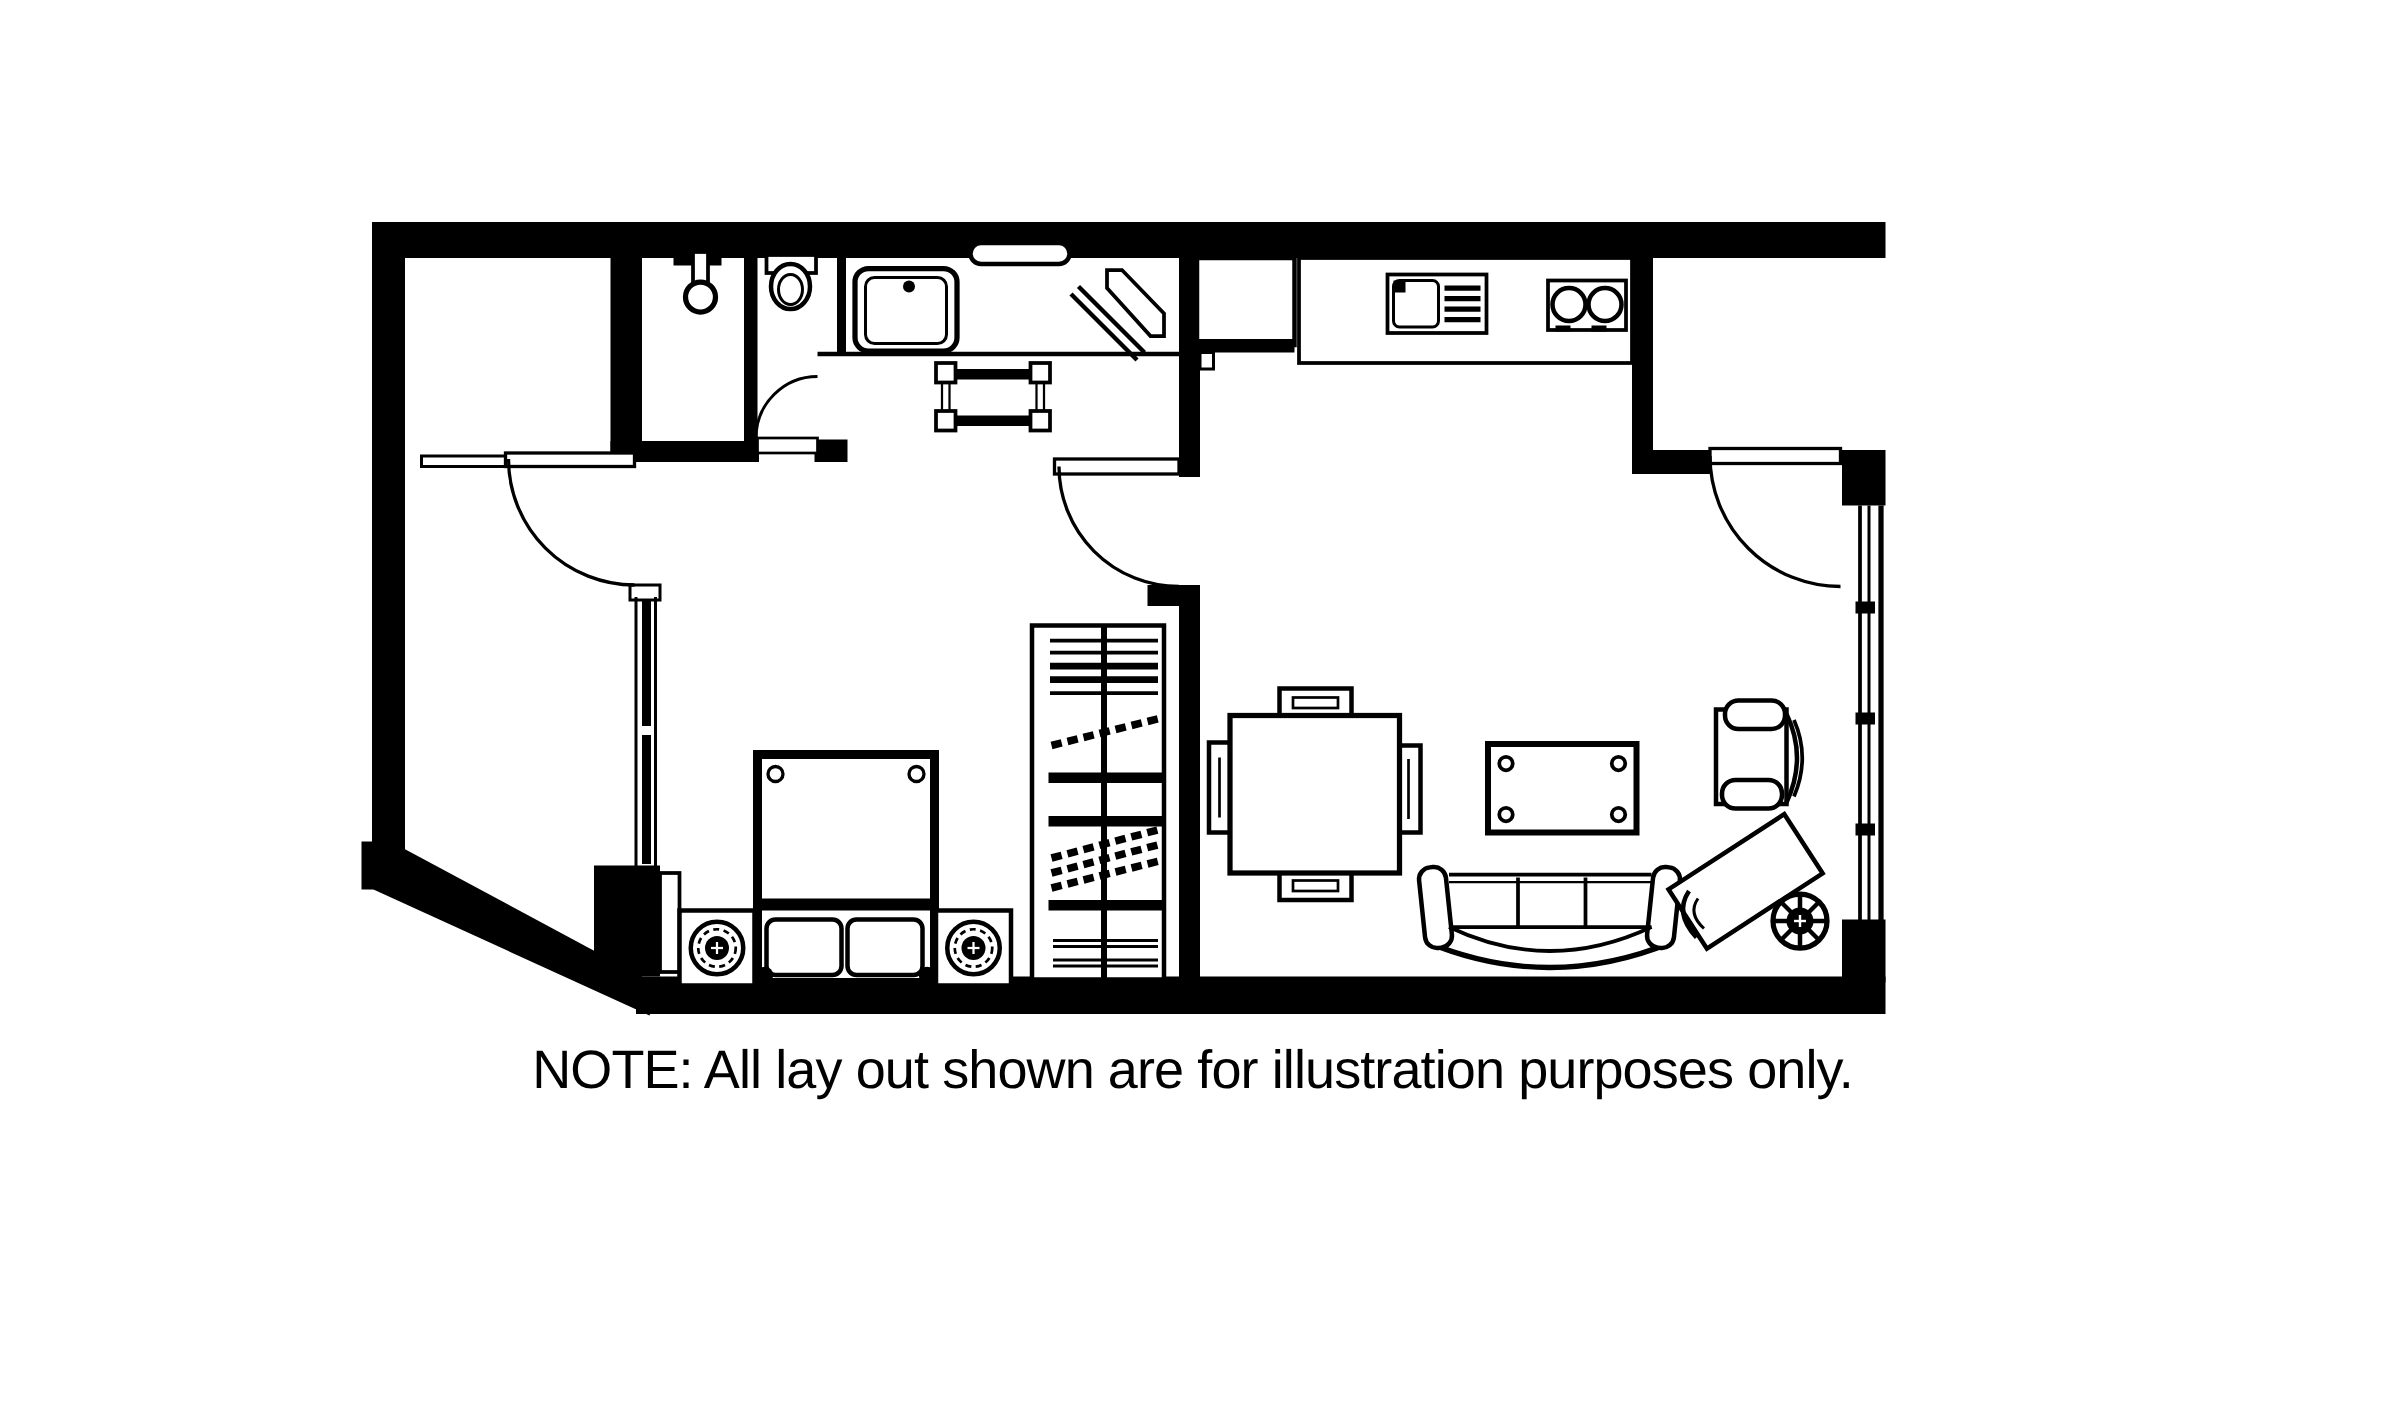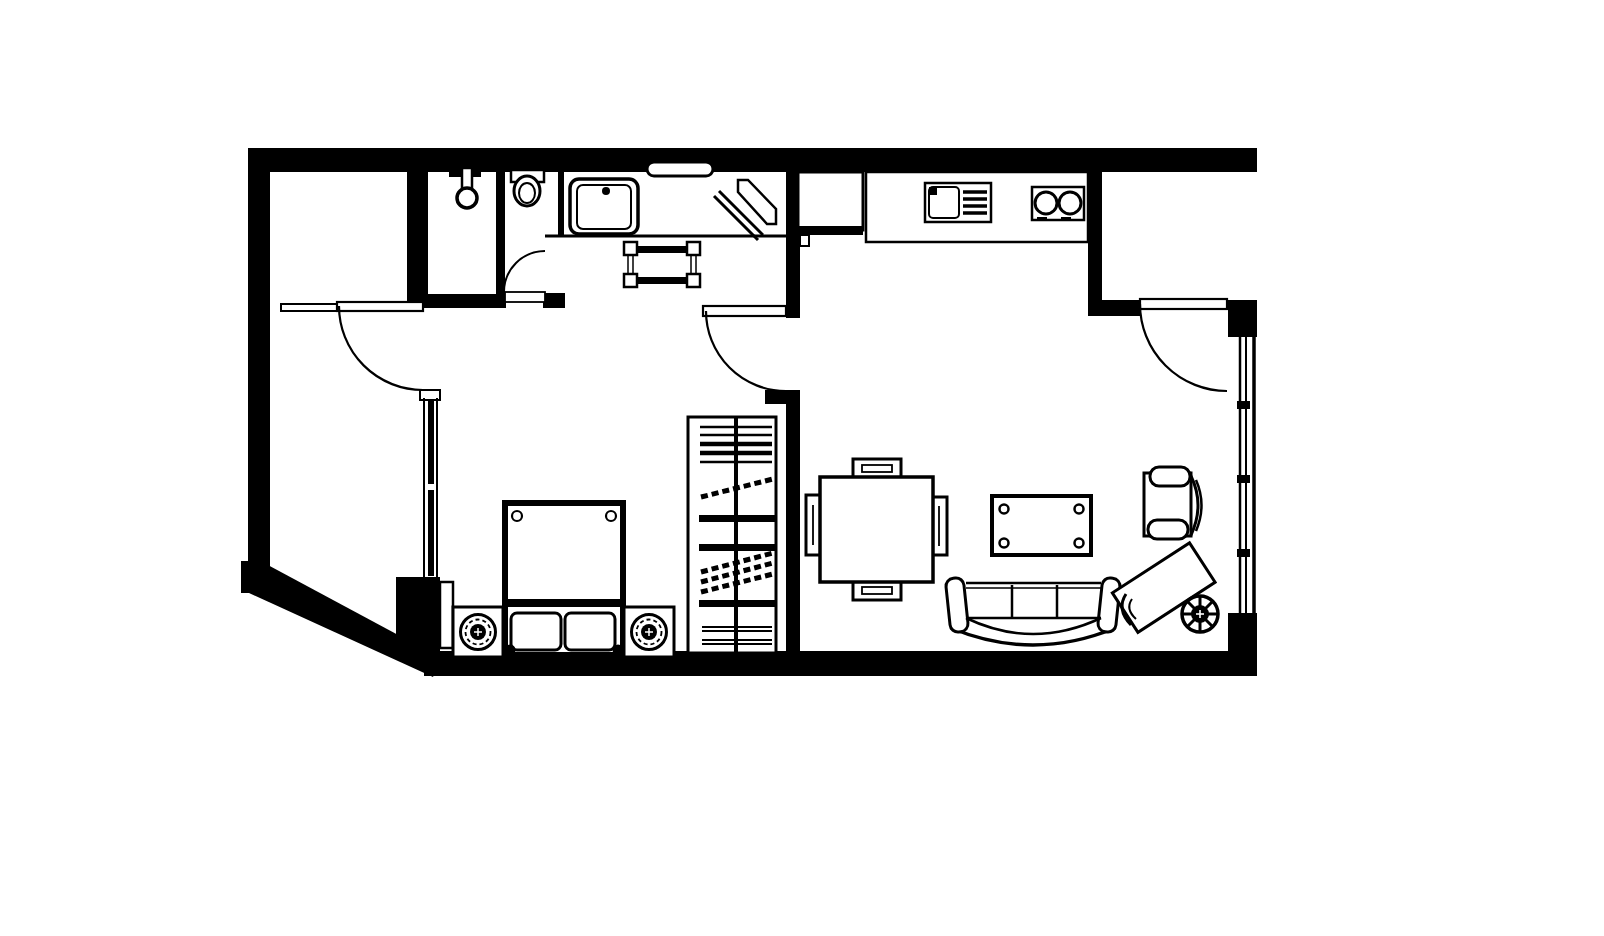--- a/index.html
+++ b/index.html
@@ -242,15 +242,16 @@
       <line x1="1188" y1="602" x2="1212" y2="626" stroke-width="3"></line>
       <line x1="1212" y1="602" x2="1188" y2="626" stroke-width="3"></line>
       <circle cx="1200" cy="614" r="9" fill="#000" stroke="none"></circle>
       <line x1="1196" y1="614" x2="1204" y2="614" stroke="#fff" stroke-width="1.6"></line>
       <line x1="1200" y1="610" x2="1200" y2="618" stroke="#fff" stroke-width="1.6"></line>
     </g>
   </g>
 </svg>
 
 <div class="note">
+  <div>NOTE: All lay out shown are for illustration purposes only.</div>
 </div>
 
 </div>
 
 </body></html>

